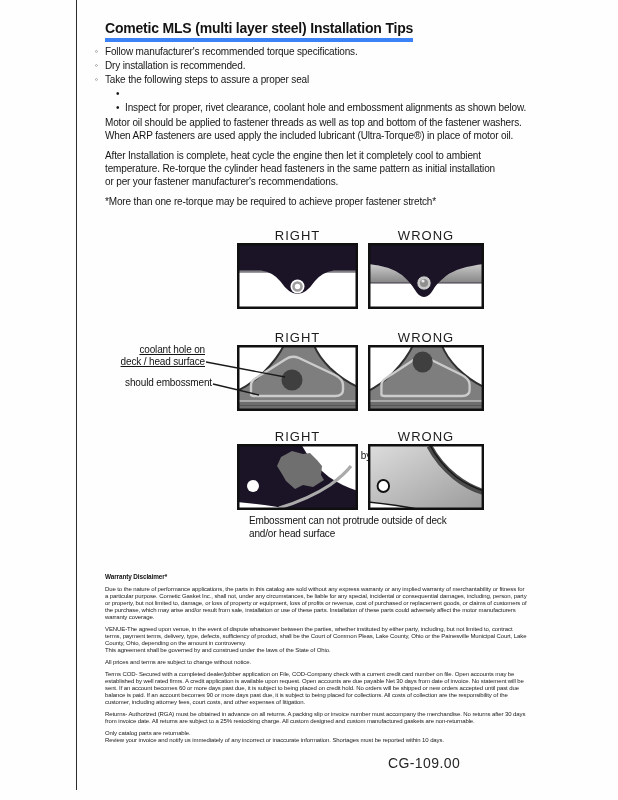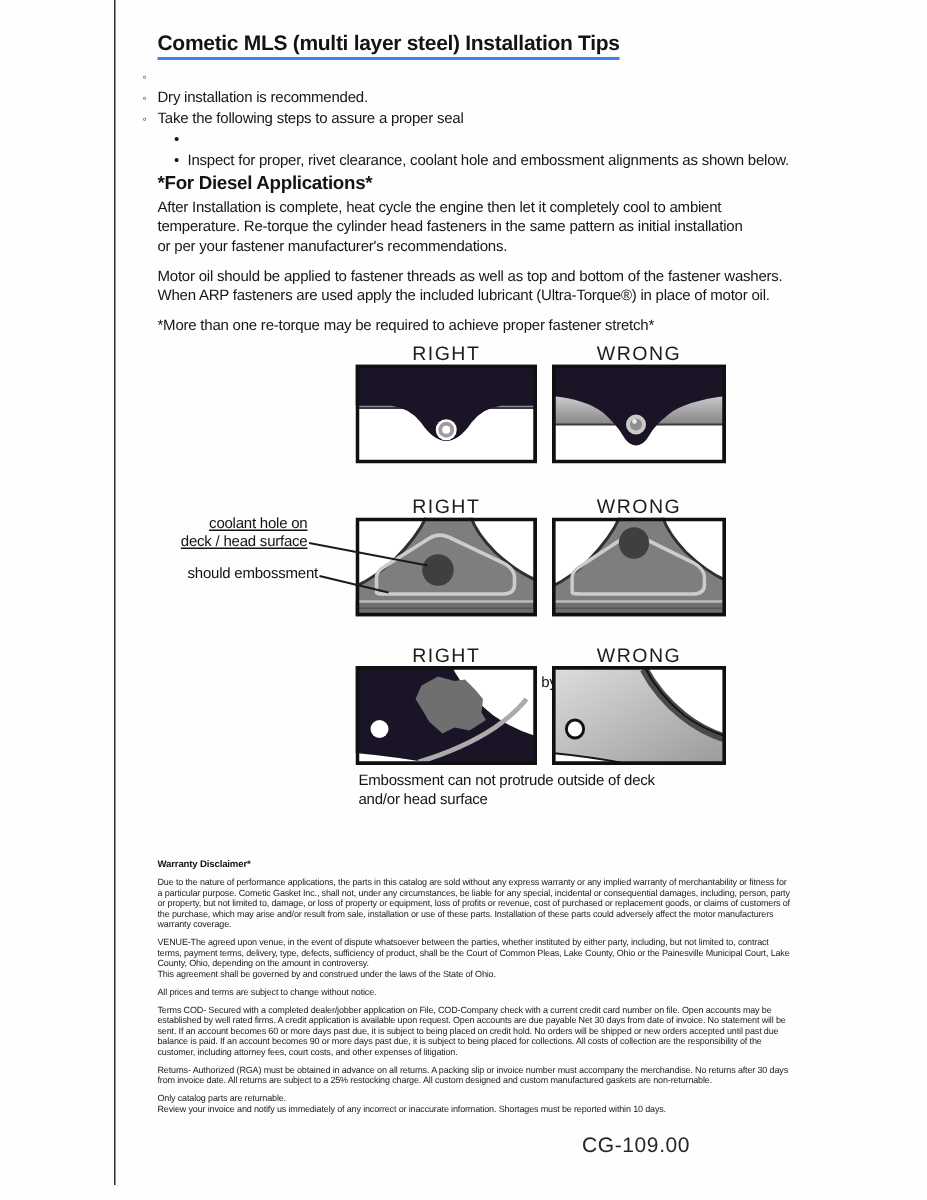--- a/index.html
+++ b/index.html
@@ -1,20 +1,20 @@
 <!DOCTYPE html>
 <html><head>
 <meta charset="utf-8">
 <style>
   * { margin:0; padding:0; box-sizing:border-box; }
   html,body { background:#e9e9e9; }
   body { font-family:"Liberation Sans", sans-serif; }
   .page { position:relative; width:618px; height:800px; background:#fefefe; margin:0 auto; overflow:hidden; color:#1b1b1b; }
   .vrule { position:absolute; left:76px; top:0; width:1px; height:790px; background:#2c2c2c; }
-  .title { position:absolute; left:105px; top:20px; font-size:14px; font-weight:bold; letter-spacing:-0.2px; color:#131313; border-bottom:2px solid #3b82f6; padding-bottom:2px; }
+  .title { position:absolute; left:105px; top:20px; font-size:14px; font-weight:bold; letter-spacing:-0.2px; color:#131313; border-bottom:4px solid #3b82f6; padding-bottom:2px; }
   .tips { position:absolute; left:95px; top:45px; font-size:10px; line-height:14px; letter-spacing:-0.15px; color:#161616; }
   .tip-row { display:flex; }
   .b-circ { width:10px; font-size:8px; line-height:14px; }
   .sub { margin-left:21px; }
   .b-dot { width:9px; font-size:10px; }
   .diesel { position:absolute; left:105px; top:116px; width:475px; font-size:10px; line-height:13px; letter-spacing:-0.15px; color:#161616; }
   .diesel h2 { font-size:12.5px; letter-spacing:-0.2px; margin-bottom:3px; color:#131313; }
   .pre { white-space:pre-line; }
   .diesel .para { margin-bottom:7px; }
   .dg-heading { position:absolute; font-size:13px; letter-spacing:1px; text-align:center; color:#1c1c1c; }
@@ -32,20 +32,21 @@
 
 <div class="page">
 
   <div class="vrule"></div>
 
   <div class="title">Cometic MLS (multi layer steel) Installation Tips</div>
 
   <div class="tips">
     <div class="tip-row">
       <span class="b-circ">◦</span>
+      <span>Follow manufacturer's recommended torque specifications.</span>
     </div>
     <div class="tip-row">
       <span class="b-circ">◦</span>
       <span>Dry installation is recommended.</span>
     </div>
     <div class="tip-row">
       <span class="b-circ">◦</span>
       <span>Take the following steps to assure a proper seal</span>
     </div>
     <div class="sub">
@@ -53,26 +54,25 @@
         <span class="b-dot">•</span>
       </div>
       <div class="tip-row">
         <span class="b-dot">•</span>
         <span>Inspect for proper, rivet clearance, coolant hole and embossment alignments as shown below.</span>
       </div>
     </div>
   </div>
 
   <div class="diesel">
-    <h2>*For Diesel Applications*</h2>
+    <div class="para pre">Motor oil should be applied to fastener threads as well as top and bottom of the fastener washers.
+When ARP fasteners are used apply the included lubricant (Ultra-Torque®) in place of motor oil.</div>
     <div class="para pre">After Installation is complete, heat cycle the engine then let it completely cool to ambient
 temperature. Re-torque the cylinder head fasteners in the same pattern as initial installation
 or per your fastener manufacturer's recommendations.</div>
-    <div class="para pre">Motor oil should be applied to fastener threads as well as top and bottom of the fastener washers.
-When ARP fasteners are used apply the included lubricant (Ultra-Torque®) in place of motor oil.</div>
     <div class="para pre">*More than one re-torque may be required to achieve proper fastener stretch*</div>
   </div>
 
   <div class="dg-heading" style="left:237px; top:228px; width:121px;">RIGHT</div>
   <div class="dg-heading" style="left:368px; top:228px; width:116px;">WRONG</div>
 
   <div class="dg-box" style="left:237px; top:243px;">
     <svg width="121" height="66" viewBox="0 0 121 66">
       <defs>
         <linearGradient id="g1" x1="0" y1="0" x2="0" y2="1">
@@ -181,21 +181,21 @@
       <rect x="0" y="0" width="121" height="66" fill="#ffffff"></rect>
       <path d="M0,0 H64 Q74,19 92,33 Q105,42 121,47 V66 H56 Q32,61 0,58 Z" fill="url(#g3)"></path>
       <path d="M64,2 Q74,20 91,33 Q104,43 120,48" fill="none" stroke="#4a4a4a" stroke-width="6"></path>
       <path d="M64,0 Q74,19 92,33 Q105,42 121,47" fill="none" stroke="#161616" stroke-width="1.4"></path>
       <path d="M0,58 Q32,61 56,66" fill="none" stroke="#161616" stroke-width="1.4"></path>
       <circle cx="16" cy="42" r="6" fill="#ffffff" stroke="#111111" stroke-width="2"></circle>
       <rect x="1.25" y="1.25" width="118.5" height="63.5" fill="none" stroke="#101010" stroke-width="2.5"></rect>
     </svg>
   </div>
 
-  <div class="dg-caption pre" style="left:239px; top:515px;">Embossment can not protrude outside of deck
+  <div class="dg-caption pre" style="left:249px; top:515px;">Embossment can not protrude outside of deck
 and/or head surface</div>
 
   <div class="disclaimer">
     <h3>Warranty Disclaimer*</h3>
     <div class="dp pre">Due to the nature of performance applications, the parts in this catalog are sold without any express warranty or any implied warranty of merchantability or fitness for a particular purpose.  Cometic Gasket Inc., shall not, under any circumstances, be liable for any special, incidental or consequential damages, including, person, party or property, but not limited to, damage, or loss of property or equipment, loss of profits or revenue, cost of purchased or replacement goods, or claims of customers of the purchase, which may arise and/or result from sale, installation or use of these parts.  Installation of these parts could adversely affect the motor manufacturers warranty coverage.</div>
     <div class="dp pre">VENUE-The agreed upon venue, in the event of dispute whatsoever between the parties, whether instituted by either party, including, but not limited to, contract terms, payment terms, delivery, type, defects, sufficiency of product, shall be the Court of Common Pleas, Lake County, Ohio or the Painesville Municipal Court, Lake County, Ohio, depending on the amount in controversy.
 This agreement shall be governed by and construed under the laws of the State of Ohio.</div>
     <div class="dp pre">All prices and terms are subject to change without notice.</div>
     <div class="dp pre">Terms COD- Secured with a completed dealer/jobber application on File, COD-Company check with a current credit card number on file.  Open accounts may be established by well rated firms.  A credit application is available upon request.  Open accounts are due payable Net 30 days from date of invoice.  No statement will be sent.  If an account becomes 60 or more days past due, it is subject to being placed on credit hold.  No orders will be shipped or new orders accepted until past due balance is paid.  If an account becomes 90 or more days past due, it is subject to being placed for collections.  All costs of collection are the responsibility of the customer, including attorney fees, court costs, and other expenses of litigation.</div>
     <div class="dp pre">Returns- Authorized (RGA) must be obtained in advance on all returns.  A packing slip or invoice number must accompany the merchandise.  No returns after 30 days from invoice date.  All returns are subject to a 25% restocking charge.  All custom designed and custom manufactured gaskets are non-returnable.</div>

